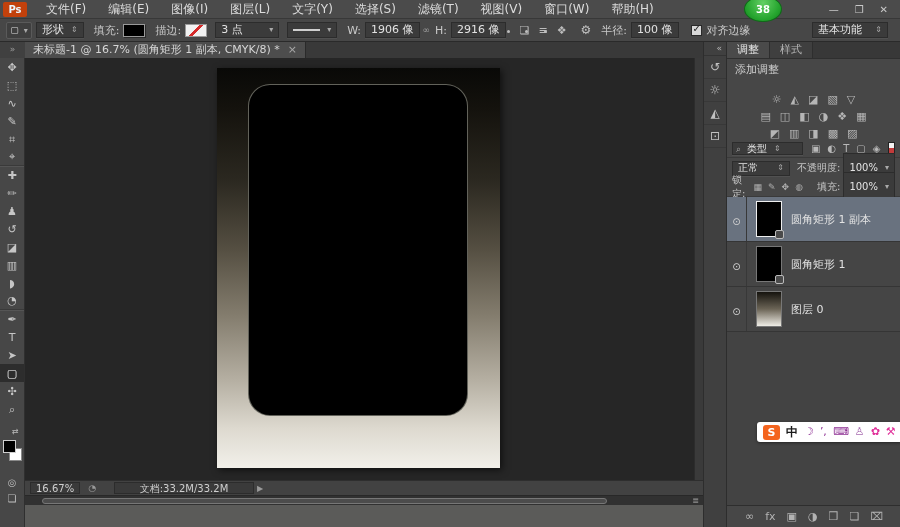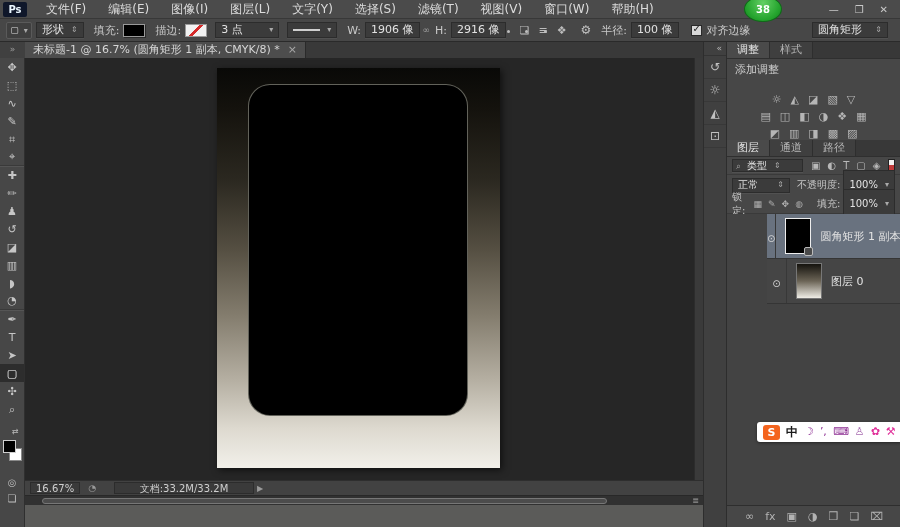--- a/index.html
+++ b/index.html
@@ -3,21 +3,21 @@
 <meta charset="utf-8">
 <style>
   * { margin:0; padding:0; box-sizing:border-box; }
   body { background:#222; font-family:"DejaVu Sans","Liberation Sans",sans-serif; }
   #app { position:relative; width:900px; height:527px; background:#4a4a4a; overflow:hidden;
          font-family:"DejaVu Sans","Liberation Sans",sans-serif; }
 
   
   .menubar { position:absolute; left:0; top:0; width:900px; height:19px; background:#4b4b4b;
              border-bottom:1px solid #383838; display:flex; align-items:center; z-index:6; }
-  .ps-logo { width:24px; height:15px; margin:0 8px 0 3px; background:#0f172a; color:#eaf6ff;
+  .ps-logo { width:24px; height:15px; margin:0 8px 0 3px; background:#c2410c; color:#eaf6ff;
              font-size:10px; font-weight:bold; border-radius:2px; display:flex; align-items:center;
              justify-content:center; }
   .menus { display:flex; list-style:none; }
   .menu-item { padding:0 11px; font-size:12px; color:#dcdcdc; line-height:19px; white-space:nowrap; cursor:default; }
   .badge { position:absolute; left:744px; top:-4px; width:38px; height:26px; border-radius:50%;
            background:radial-gradient(circle at 50% 25%, #64cf64, #25a52e 65%, #157d1f);
            border:1px solid #0e6b17; color:#fff; font-size:10px; font-weight:bold;
            display:flex; align-items:center; justify-content:center; z-index:9; }
   .winctl { margin-left:auto; display:flex; gap:16px; padding-right:12px; color:#c9c9c9; font-size:10px; }
   .winctl span { cursor:default; }
@@ -135,21 +135,21 @@
   .blend-row { height:20px; display:flex; align-items:center; padding:0 5px; font-size:10px; }
   .blend-box { width:76px; height:15px; justify-content:space-between; font-size:10px; }
   .op-label { margin-left:7px; color:#c5c5c5; white-space:nowrap; }
   .mini-box { margin-left:3px; height:30px; font-size:10px; }
   .lock-row { height:19px; display:flex; align-items:center; padding:0 5px; font-size:10px;
               color:#c5c5c5; border-bottom:1px solid #3a3a3a; }
   .lock-icons { display:flex; gap:6px; margin-left:4px; list-style:none; color:#b0b0b0; font-size:9px; }
   .fill-label { margin-left:14px; white-space:nowrap; }
   .layers-list { list-style:none; background:#434343; }
   .layer-row { height:45px; display:flex; align-items:center; background:#454545;
-               border-bottom:1px solid #353535;margin-left:40px; }
+               border-bottom:1px solid #353535; }
   .layer-row.selected { background:#69727f; }
   .eye-col { width:20px; align-self:stretch; border-right:1px solid #383838; display:flex;
              align-items:center; justify-content:center; }
   .eye::after { content:"⊙"; color:#d0d0d0; font-size:10px; }
   .thumb { width:26px; height:36px; margin:0 9px; background:#000; border:1px solid #777;
            position:relative; flex-shrink:0; }
   .selected .thumb { border-color:#eee; }
   .thumb[data-kind="gradient"] { background:linear-gradient(#15130e,#6b6456,#efede6); }
   .badge-shape { display:none; position:absolute; right:-3px; bottom:-3px; width:9px; height:9px;
                  background:#4a4a4a; border:1px solid #bbb; border-radius:2px; }
@@ -220,21 +220,21 @@
 
     <li>❏</li>
         <li>≡</li>
         <li>❖</li>
       </ul>
     <span class="gear">⚙</span>
     <span class="ob-label">半径:</span>
     <span class="field">100 像</span>
     <span class="checkbox"></span>
     <span class="align-label">对齐边缘</span>
-    <span class="field dd-d workspace">圆角矩形</span>
+    <span class="field dd-d workspace">基本功能</span>
   </div>
 
   <div class="tab-stub">»</div>
   <div class="tabbar">
     <div class="doc-tab">
       <span>未标题-1 @ 16.7% (圆角矩形 1 副本, CMYK/8) *</span>
       <span class="close">×</span>
     </div>
   </div>
 
@@ -332,26 +332,20 @@
       <ul class="adj-row">
 
       <li>◩</li>
           <li>▥</li>
           <li>◨</li>
           <li>▩</li>
           <li>▨</li>
         </ul>
     </div>
 
-    <div class="ptabs">
-
-    <span class="ptab active">图层</span>
-        <span class="ptab">通道</span>
-        <span class="ptab">路径</span>
-      </div>
 
     <div class="filter-row">
       <span class="field dd-d search-box">类型</span>
       <ul class="filter-icons">
 
       <li>▣</li>
           <li>◐</li>
           <li>T</li>
           <li>▢</li>
           <li>◈</li>
@@ -383,20 +377,29 @@
         <li class="layer-row selected">
           <span class="eye-col">
             <span class="eye"></span>
           </span>
           <span class="thumb" data-kind="shape">
             <span class="badge-shape"></span>
           </span>
           <span class="layer-name">圆角矩形 1 副本</span>
         </li>
 
+        <li class="layer-row">
+          <span class="eye-col">
+            <span class="eye"></span>
+          </span>
+          <span class="thumb" data-kind="shape">
+            <span class="badge-shape"></span>
+          </span>
+          <span class="layer-name">圆角矩形 1</span>
+        </li>
 
         <li class="layer-row">
           <span class="eye-col">
             <span class="eye"></span>
           </span>
           <span class="thumb" data-kind="gradient"></span>
           <span class="layer-name">图层 0</span>
         </li>
       </ul>
     <div class="layers-empty"></div>

